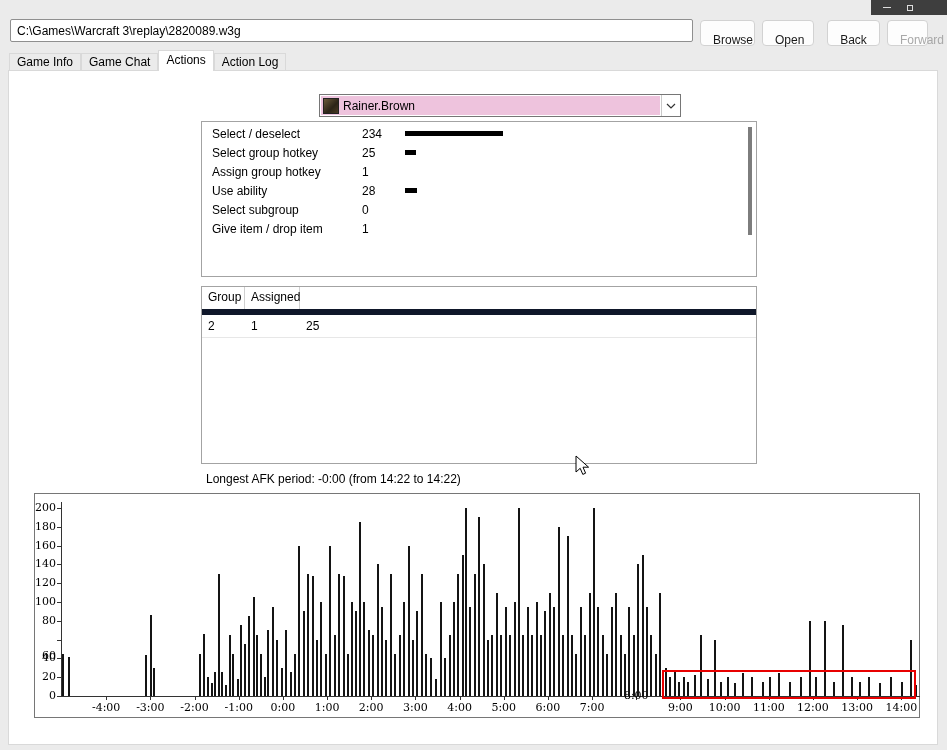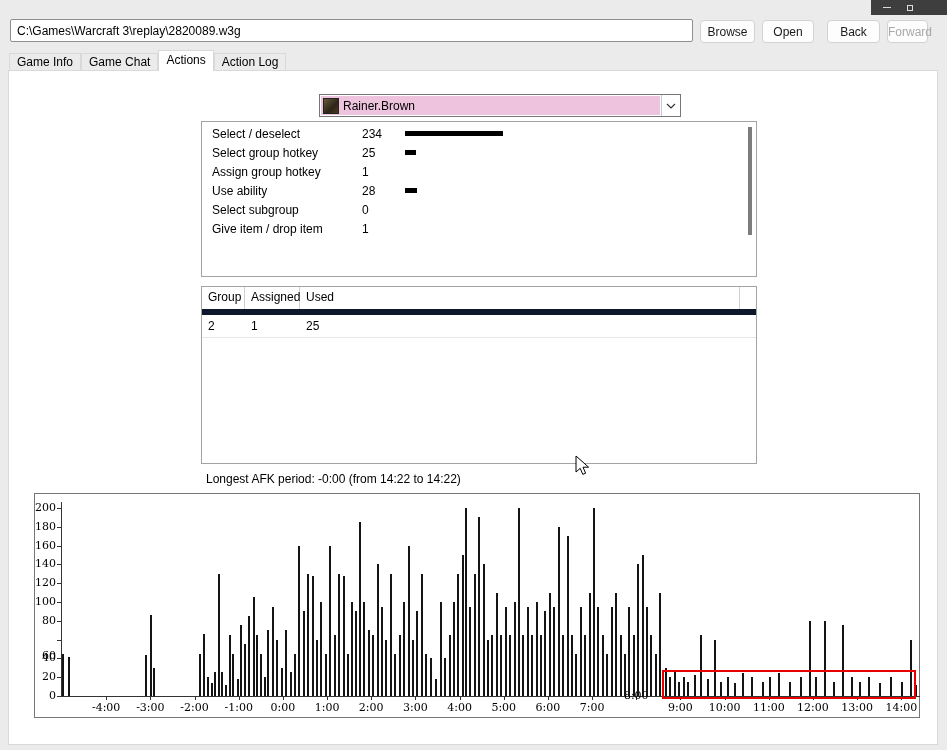--- a/index.html
+++ b/index.html
@@ -5,21 +5,21 @@
   html,body{margin:0;padding:0;}
   body{width:947px;height:750px;background:#ebebeb;font-family:"Liberation Sans",sans-serif;font-size:12px;color:#000;position:relative;overflow:hidden;}
 
   
   .corner{position:absolute;top:0;right:0;width:76px;height:15px;background:#3e3e3e;display:flex;align-items:center;gap:16px;padding-left:12px;box-sizing:border-box;}
   .min-glyph{width:8px;height:1px;background:#ddd;display:inline-block;}
   .max-glyph{width:6px;height:6px;border:1px solid #ddd;display:inline-block;box-sizing:border-box;}
 
   
   .path-input{position:absolute;left:10px;top:19px;width:683px;height:23px;border:1px solid #8f8f8f;border-radius:2px;background:#fff;padding:0 6px;font:12px "Liberation Sans",sans-serif;box-sizing:border-box;color:#000;}
-  .btn{position:absolute;top:20px;height:23px;background:#fdfdfd;border:1px solid #d2d2d2;border-radius:4px;font:12px "Liberation Sans",sans-serif;color:#1a1a1a;padding:0;}
+  .btn{position:absolute;top:20px;height:23px;background:#fdfdfd;border:1px solid #d2d2d2;border-radius:4px;font:12px "Liberation Sans",sans-serif;color:#1a1a1a;padding:12px;}
   .btn.disabled{color:#a8a8a8;}
 
   
   .tabs{position:absolute;left:9px;top:50px;z-index:3;display:flex;}
   .tab{box-sizing:border-box;height:17px;margin-top:3px;padding:1px 7px;background:#ebebeb;border:1px solid #d9d9d9;border-bottom:none;font-size:12px;line-height:14px;cursor:default;}
   .tab.active{height:21px;margin-top:0;background:#fff;line-height:17px;position:relative;z-index:4;}
 
   
   .panel{position:absolute;left:8px;top:70px;width:930px;height:675px;background:#fff;border:1px solid #d9d9d9;box-sizing:border-box;z-index:1;}
 
@@ -134,21 +134,20 @@
         </div>
       <div class="scrollbar">
         <div class="thumb"></div>
       </div>
     </div>
 
     <div class="hk-table">
       <div class="hk-head">
           <div class="th" style="width: 43px;">Group</div>
           <div class="th" style="width: 55px;">Assigned</div>
-          <div class="th" style="width: 440px;">Used</div>
         </div>
       <div>
           <div class="tr">
             <div class="td" style="width: 43px;">2</div>
             <div class="td" style="width: 55px;">1</div>
             <div class="td" style="width: 440px;">25</div>
           </div>
         </div>
     </div>
 

